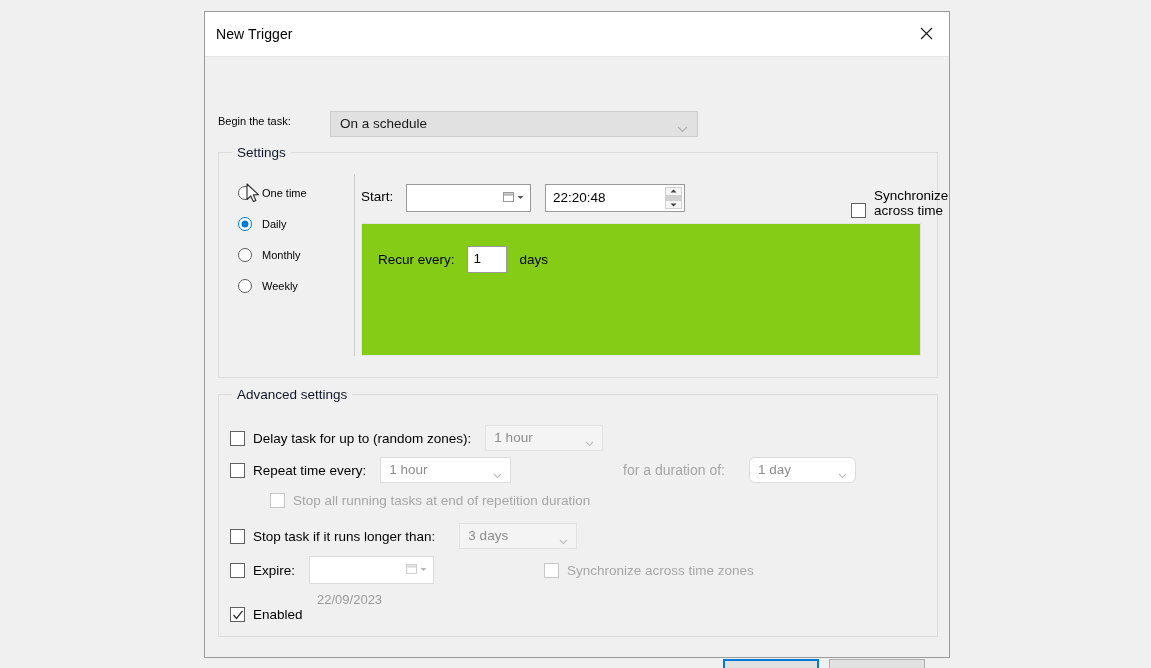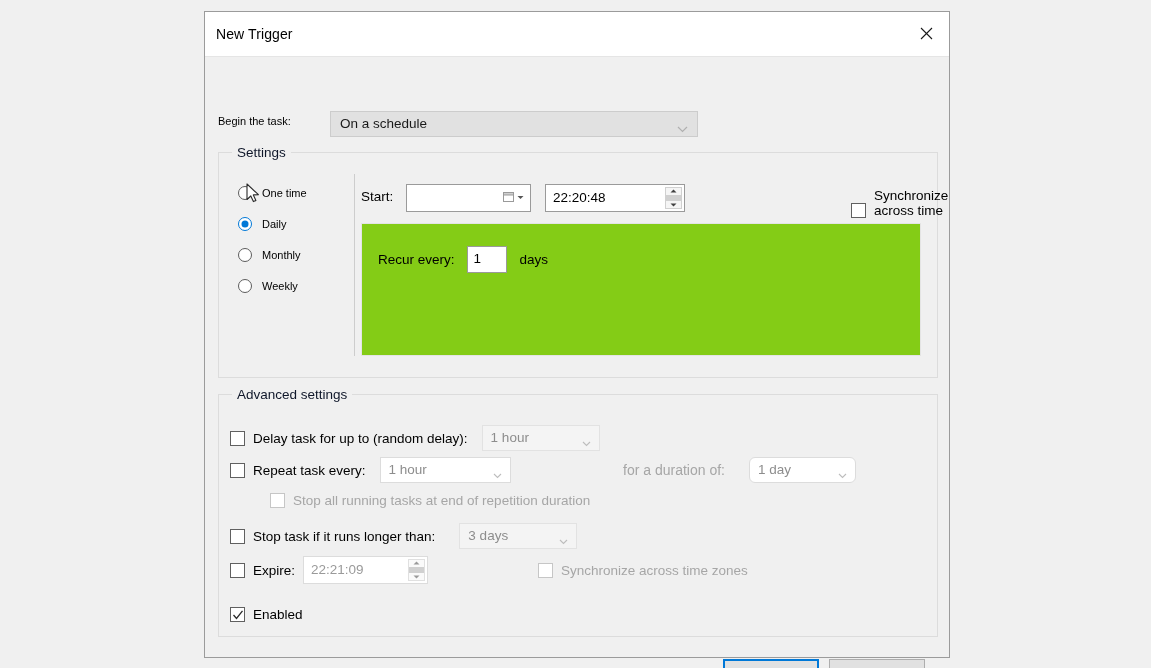--- a/index.html
+++ b/index.html
@@ -503,36 +503,36 @@
         </div>
       </div>
     </div>
 
     <div class="group" id="advanced-group">
       <div class="group-title">Advanced settings</div>
 
       <div class="adv-row" style="left:11px; top:30px;">
         <label class="chk">
           <span class="box"></span>
-          <span>Delay task for up to (random delay):</span>
+          <span>Delay task for up to (random zones):</span>
         </label>
         <span class="combo-dis" style="width:118px; margin-left:14px;">
           <span class="val">1 hour</span>
           <span class="chev">
             <svg width="9" height="6" viewBox="0 0 9 6">
                 <path d="M1 1 L4.5 4.5 L8 1" fill="none" stroke="#bdbdbd" stroke-width="1.1"></path>
               </svg>
           </span>
         </span>
       </div>
 
       <div class="adv-row" style="left:11px; top:62px;">
         <label class="chk">
           <span class="box"></span>
-          <span>Repeat task every:</span>
+          <span>Repeat time every:</span>
         </label>
         <span class="combo-white" style="width:131px; margin-left:14px;">
           <span class="val">1 hour</span>
           <span class="chev">
             <svg width="9" height="6" viewBox="0 0 9 6">
                 <path d="M1 1 L4.5 4.5 L8 1" fill="none" stroke="#bdbdbd" stroke-width="1.1"></path>
               </svg>
           </span>
         </span>
       </div>
@@ -569,34 +569,30 @@
               </svg>
           </span>
         </span>
       </div>
 
       <div class="adv-row" style="left:11px; top:161px;text-align:center;">
         <label class="chk">
           <span class="box"></span>
           <span>Expire:</span>
         </label>
-        <span class="time-field dis" style="position:relative; left:0; margin-left:8px; width:125px; height:28px; display:inline-block;">
-          <span class="txt">22:21:09</span>
-          <span class="spinner">
-            <div>
-                <svg width="7" height="4" viewBox="0 0 7 4">
-                  <path d="M0.5 3.5 L3.5 0.5 L6.5 3.5" fill="#9a9a9a"></path>
-                </svg>
-              </div>
-            <div class="spin-div"></div>
-            <div>
-                <svg width="7" height="4" viewBox="0 0 7 4">
-                  <path d="M0.5 0.5 L3.5 3.5 L6.5 0.5" fill="#9a9a9a"></path>
-                </svg>
-              </div>
+        <span class="date-field dis" style="position:relative; left:0; margin-left:14px; width:125px; height:28px; display:inline-block;">
+          <span class="txt">22/09/2023</span>
+          <span class="cal-glyph">
+            <svg width="12" height="12" viewBox="0 0 12 12">
+                <rect x="0.5" y="1.5" width="10" height="9" fill="#ffffff" stroke="#cfcfcf"></rect>
+                <rect x="0.5" y="1.5" width="10" height="2.5" fill="#e6e6e6" stroke="#cfcfcf"></rect>
+              </svg>
+            <svg width="7" height="5" viewBox="0 0 7 5">
+                <path d="M0.5 1 L3.5 4 L6.5 1" fill="#b5b5b5"></path>
+              </svg>
           </span>
         </span>
         <label class="chk disabled" style="margin-left:110px;">
           <span class="box"></span>
           <span>Synchronize across time zones</span>
         </label>
       </div>
 
       <div class="adv-row" style="left:11px; top:212px;">
         <label class="chk">

